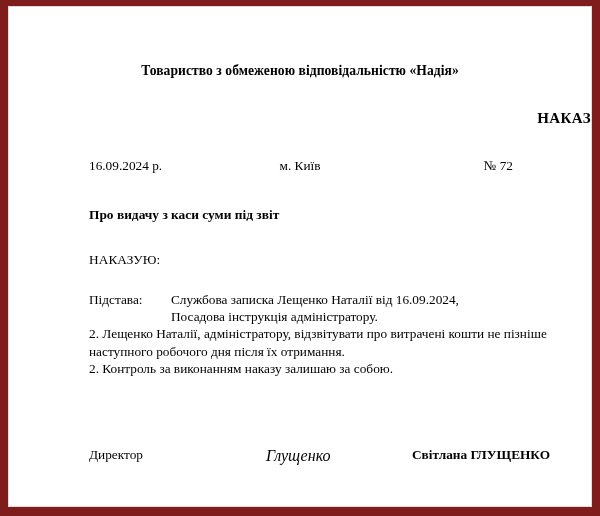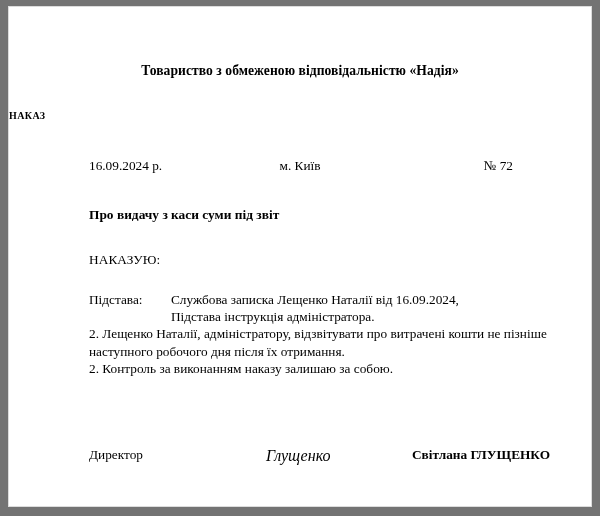--- a/index.html
+++ b/index.html
@@ -10,21 +10,21 @@
     width: 600px;
     height: 516px;
     background: #e6e6e6;
     font-family: "Liberation Serif", serif;
     overflow: hidden;
   }
   .page-viewport {
     position: relative;
     width: 600px;
     height: 516px;
-    background: #737373;
+    background: #7f1d1d;
     box-sizing: border-box;
   }
   .page-sheet {
     position: absolute;
     left: 8px;
     top: 6px;
     width: 584px;
     height: 501px;
     background: #ffffff;
     border: 1px solid #dcdcdc;
@@ -53,23 +53,23 @@
     font-size: 13.6px;
     letter-spacing: 0.05px;
   }
 
   
   .doc-type {
     position: absolute;
     left: 0;
     top: 104px;
     width: 582px;
-    text-align: left;
-    font-weight: bold;
-    font-size: 10px;
+    text-align: right;
+    font-weight: bold;
+    font-size: 15px;
     letter-spacing: 0.4px;
   }
 
   
   .meta-row {
     position: absolute;
     left: 0;
     top: 152px;
     width: 540px;
     height: 18px;
@@ -191,21 +191,21 @@
 
       <div class="command-word">НАКАЗУЮ:</div>
 
       <div class="body-block">
 
         <div class="basis-line">
           <span class="basis-label">Підстава:</span>
           <span>Службова записка Лещенко Наталії від 16.09.2024,</span>
         </div>
         <div class="basis-line">
-          <span>Підстава інструкція адміністратора.</span>
+          <span>Посадова інструкція адміністратору.</span>
         </div>
 
         <p class="para">2. Лещенко Наталії, адміністратору, відзвітувати про витрачені кошти не пізніше наступного робочого дня після їх отримання.</p>
 
         <p class="para">2. Контроль за виконанням наказу залишаю за собою.</p>
       </div>
 
       <div class="sig-row">
         <span class="sig-role">Директор</span>
         <span class="sig-mark">Глущенко</span>

